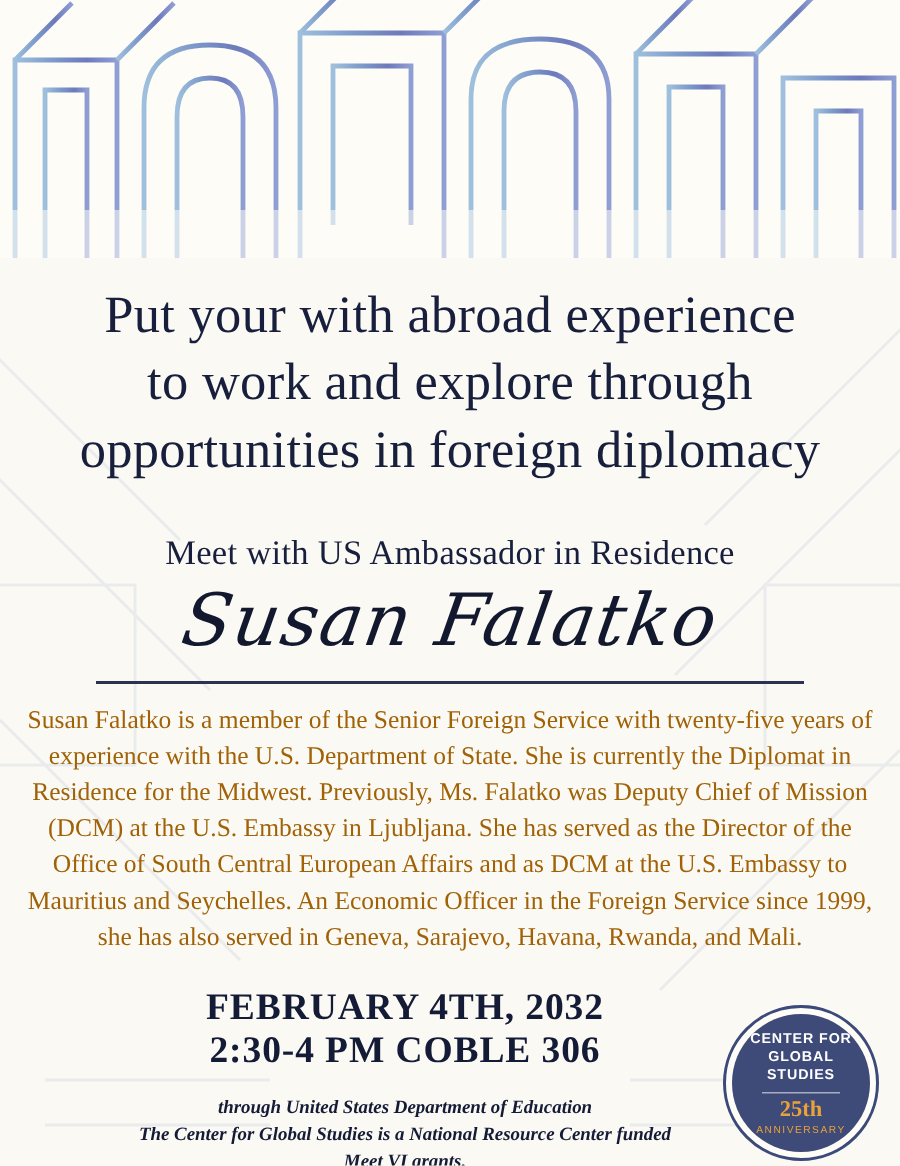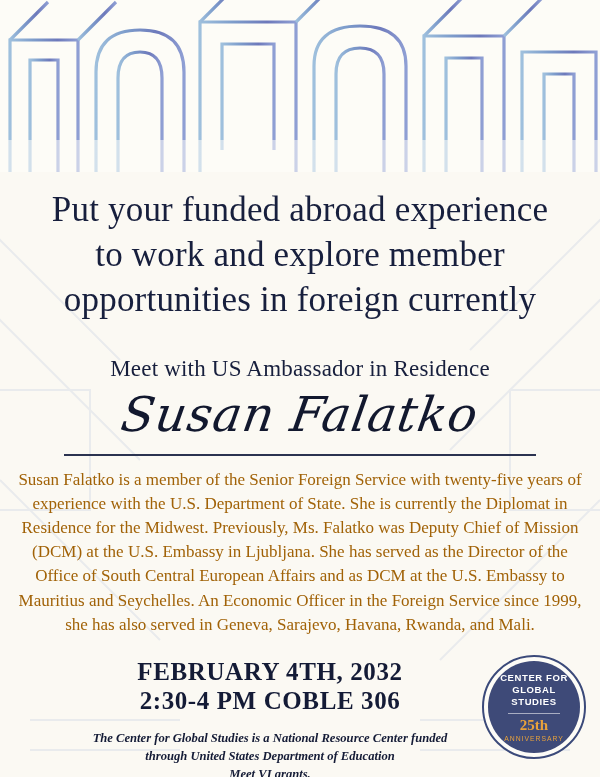--- a/index.html
+++ b/index.html
@@ -113,21 +113,21 @@
     font-size: 12.6px;
     line-height: 1.42;
     color: #141b36;
     padding-right: 60px;
   }
 
   
   .seal {
     position: absolute;
     right: 14px;
-    bottom: 18px;
+    bottom: 3px;
     width: 104px;
     height: 104px;
     z-index: 5;
   }
   .seal-outer {
     position: absolute;
     inset: 0;
     border-radius: 50%;
     border: 2px solid #3b4a7a;
     background: #fdfcf7;
@@ -244,41 +244,41 @@
     <path d="M30 560 H180 M30 590 H180"></path>
     <path d="M420 560 H570 M420 590 H570"></path>
     <rect x="-30" y="230" width="120" height="120"></rect>
     <rect x="510" y="230" width="120" height="120"></rect>
   </g>
 </svg>
 
 <div class="content">
 
   <div class="headline">
-    <span class="line">Put your funded abroad experience</span>
-    <span class="line">to work and explore member</span>
-    <span class="line">opportunities in foreign currently</span>
+    <span class="line">Put your with abroad experience</span>
+    <span class="line">to work and explore through</span>
+    <span class="line">opportunities in foreign diplomacy</span>
   </div>
 
   <div class="subhead">Meet with US Ambassador in Residence</div>
 
   <div class="signature">Susan Falatko</div>
 
   <div class="rule"></div>
 
   <p class="bio">Susan Falatko is a member of the Senior Foreign Service with twenty-five years of experience with the U.S. Department of State. She is currently the Diplomat in Residence for the Midwest. Previously, Ms. Falatko was Deputy Chief of Mission (DCM) at the U.S. Embassy in Ljubljana. She has served as the Director of the Office of South Central European Affairs and as DCM at the U.S. Embassy to Mauritius and Seychelles. An Economic Officer in the Foreign Service since 1999, she has also served in Geneva, Sarajevo, Havana, Rwanda, and Mali.</p>
 
   <div class="event">
     <div>FEBRUARY 4TH, 2032</div>
     <div>2:30-4 PM COBLE 306</div>
   </div>
 
   <div class="footnote">
+    <div>through United States Department of Education</div>
     <div>The Center for Global Studies is a National Resource Center funded</div>
-    <div>through United States Department of Education</div>
     <div>Meet VI grants.</div>
   </div>
 
 </div>
 
 <div class="seal">
   <div class="seal-outer"></div>
   <div class="seal-inner">
     <div class="seal-line1">CENTER FOR</div>
     <div class="seal-line2">GLOBAL STUDIES</div>

